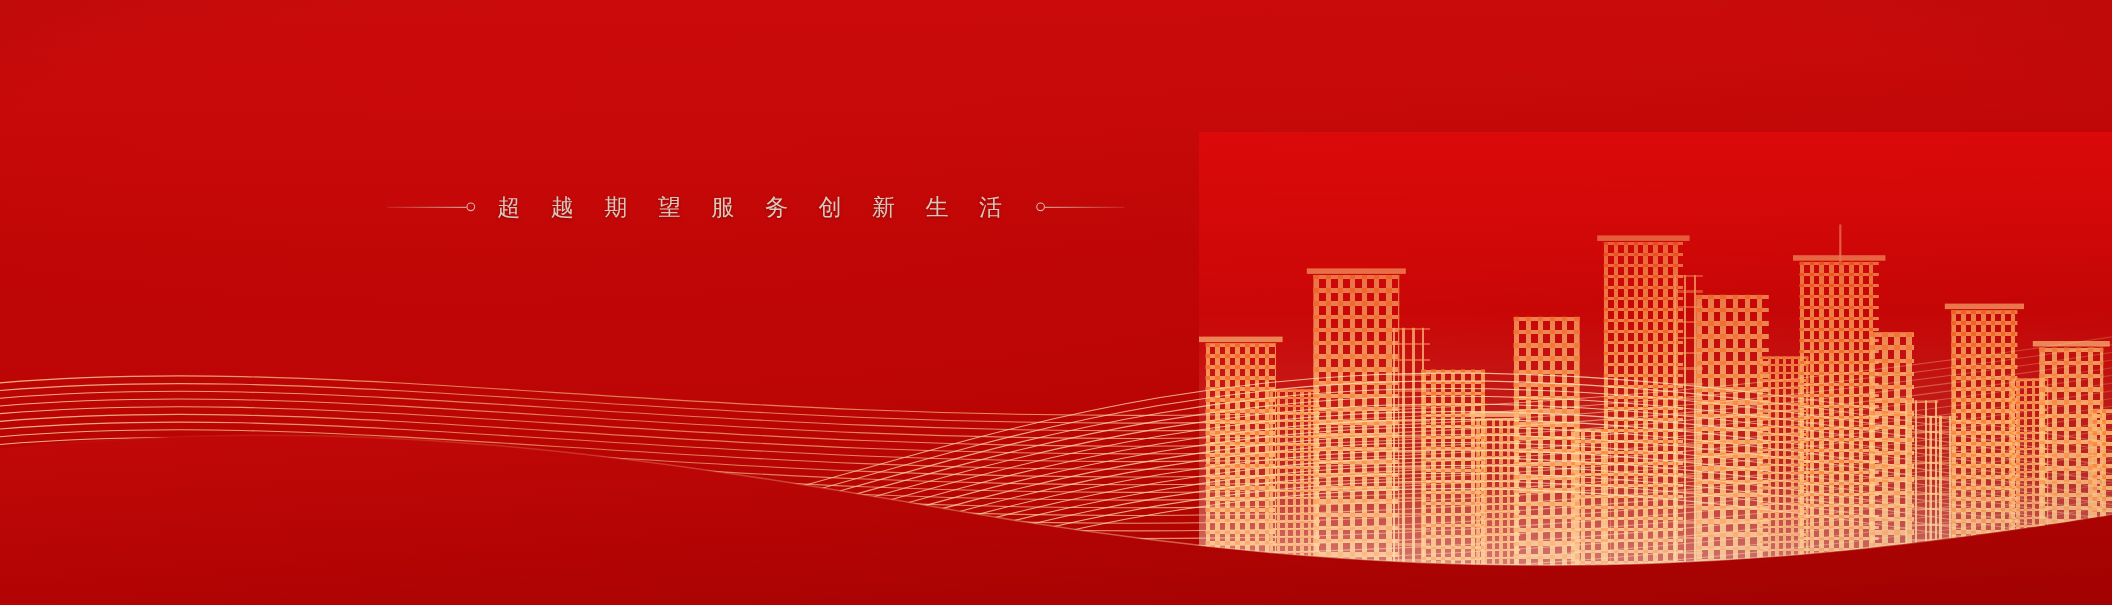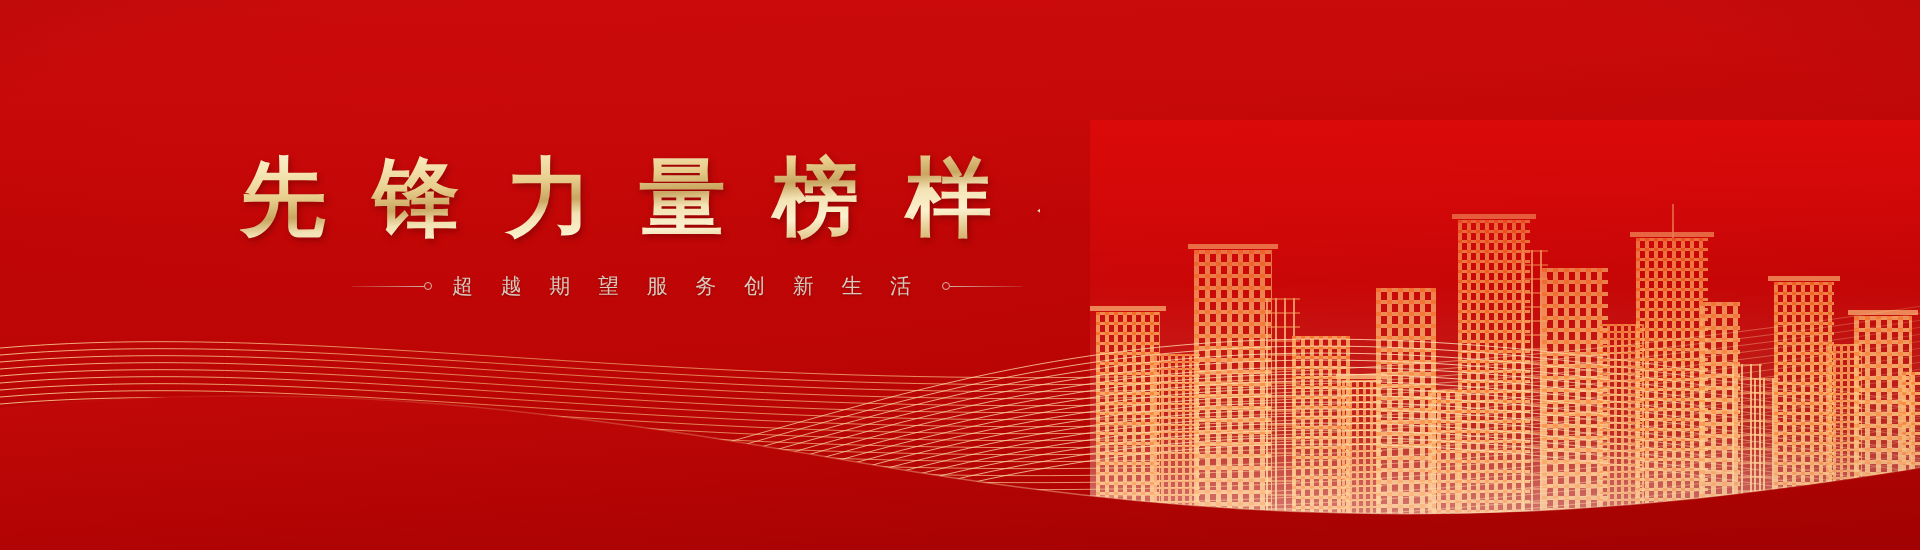--- a/index.html
+++ b/index.html
@@ -302,21 +302,20 @@
         <stop offset="0.45" stop-color="#ffd7a2" stop-opacity=".35"></stop>
         <stop offset="0.78" stop-color="#ffe6c4" stop-opacity=".55"></stop>
         <stop offset="1" stop-color="#ffd2a0" stop-opacity=".10"></stop>
       </linearGradient>
     </defs>
     <path d="M0,118 C 320,86 560,120 880,176 C 1160,224 1420,238 1700,208 C 1800,197 1870,186 1920,178 L1920,260 L0,260 Z" fill="url(#sw)"></path>
     <path d="M0,118 C 320,86 560,120 880,176 C 1160,224 1420,238 1700,208 C 1800,197 1870,186 1920,178" fill="none" stroke="url(#swEdge)" stroke-width="1.4"></path>
   </svg>
 
   <div class="textblock">
-    <h1 class="title">先 锋 力 量   榜 样 在 身 边</h1>
 
     <div class="sub">
       <span class="orn">
         <span class="bar"></span>
         <span class="dot"></span>
       </span>
       <span class="sub-text">超 越 期 望   服 务 创 新 生 活</span>
       <span class="orn">
         <span class="dot"></span>
         <span class="bar r"></span>

